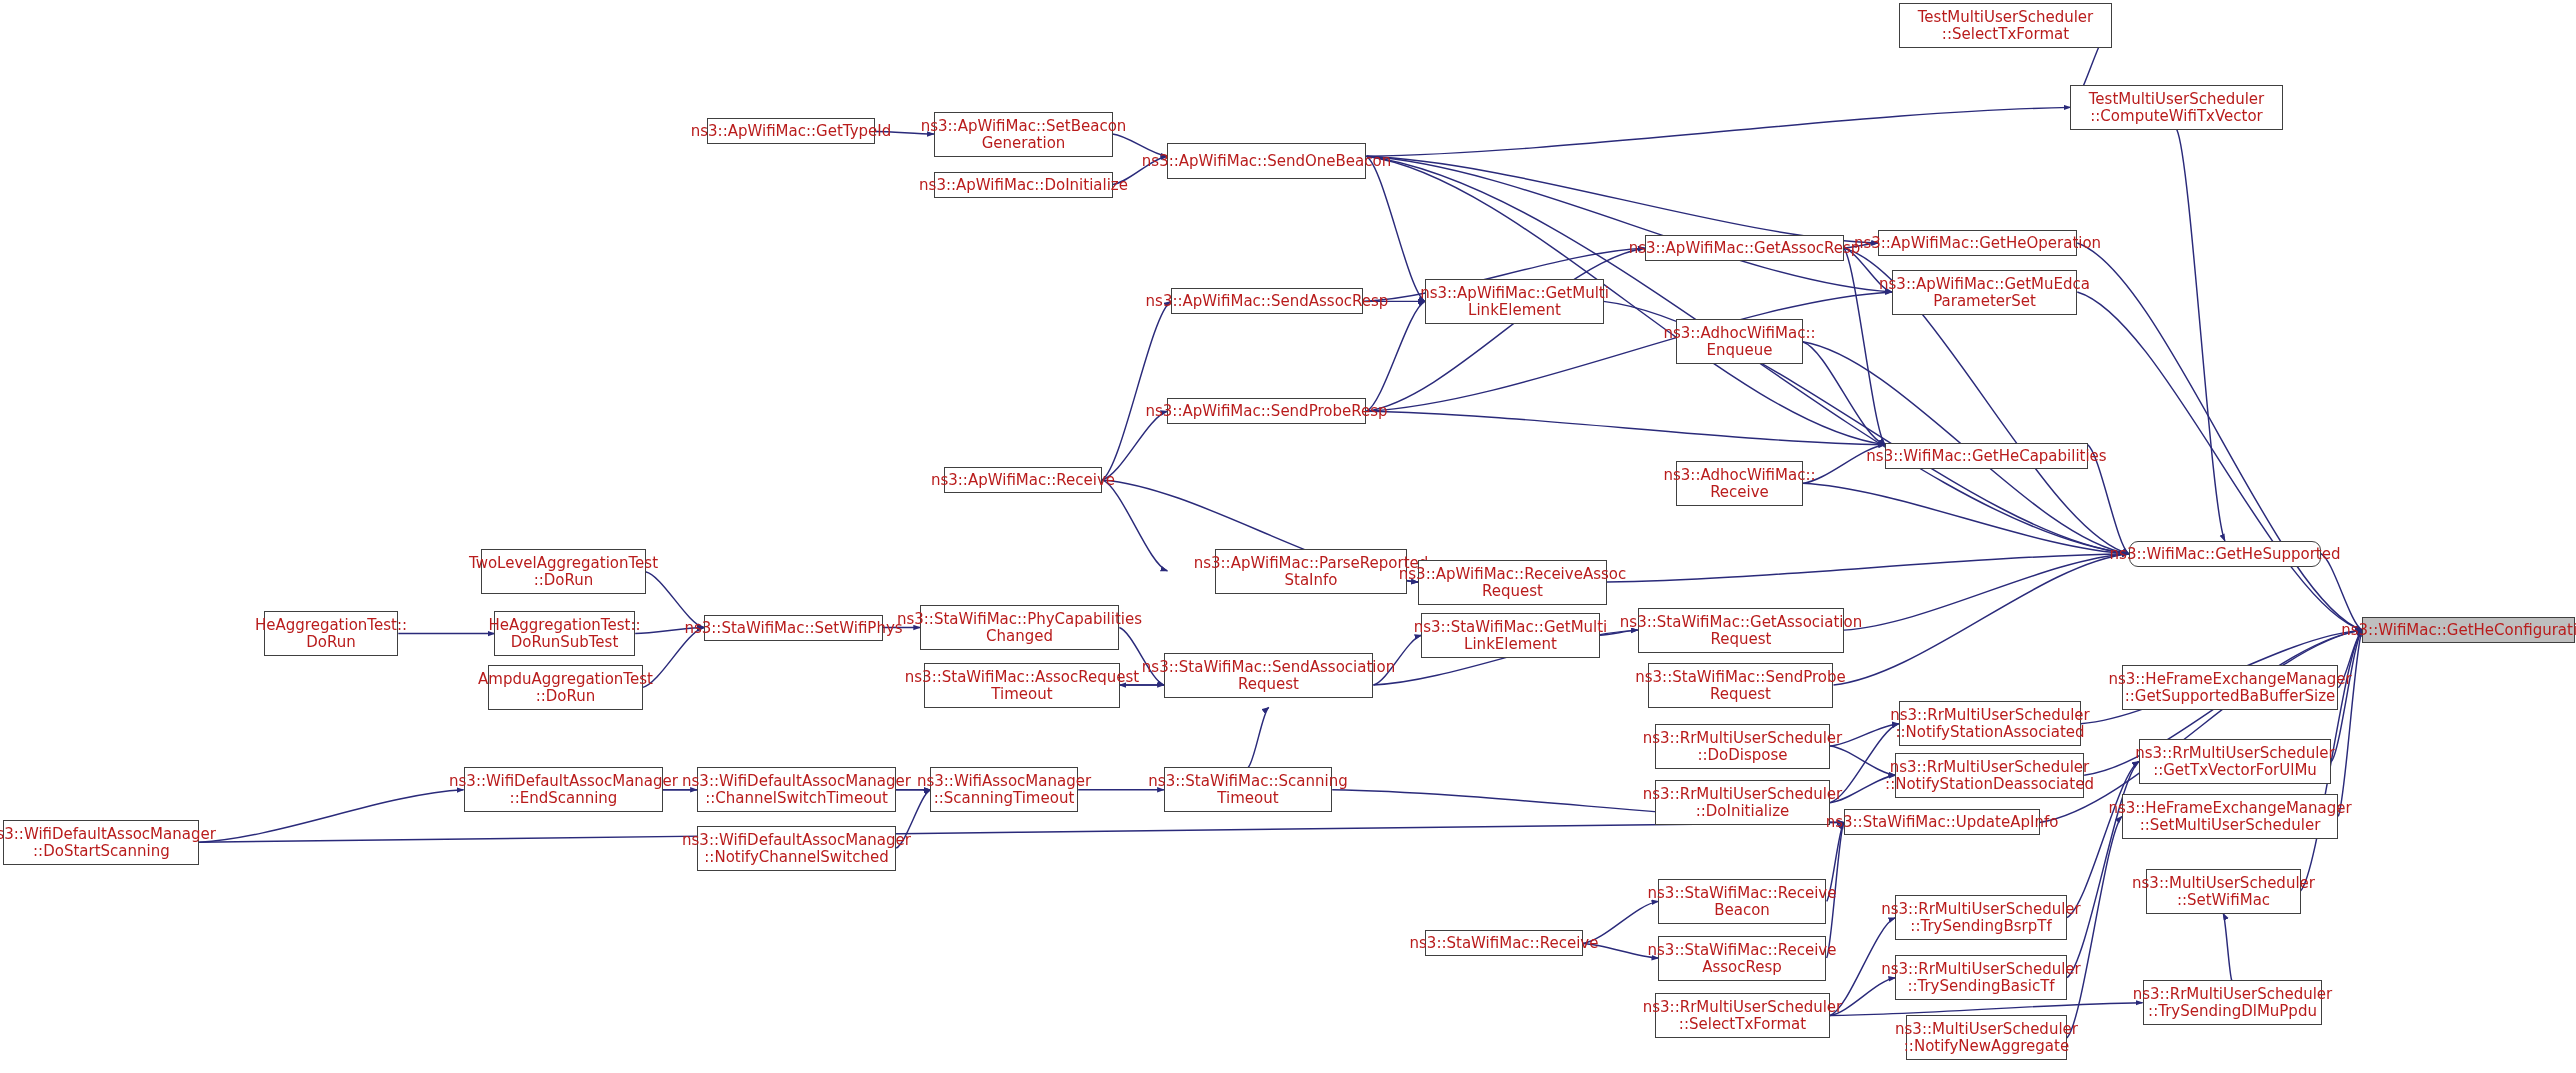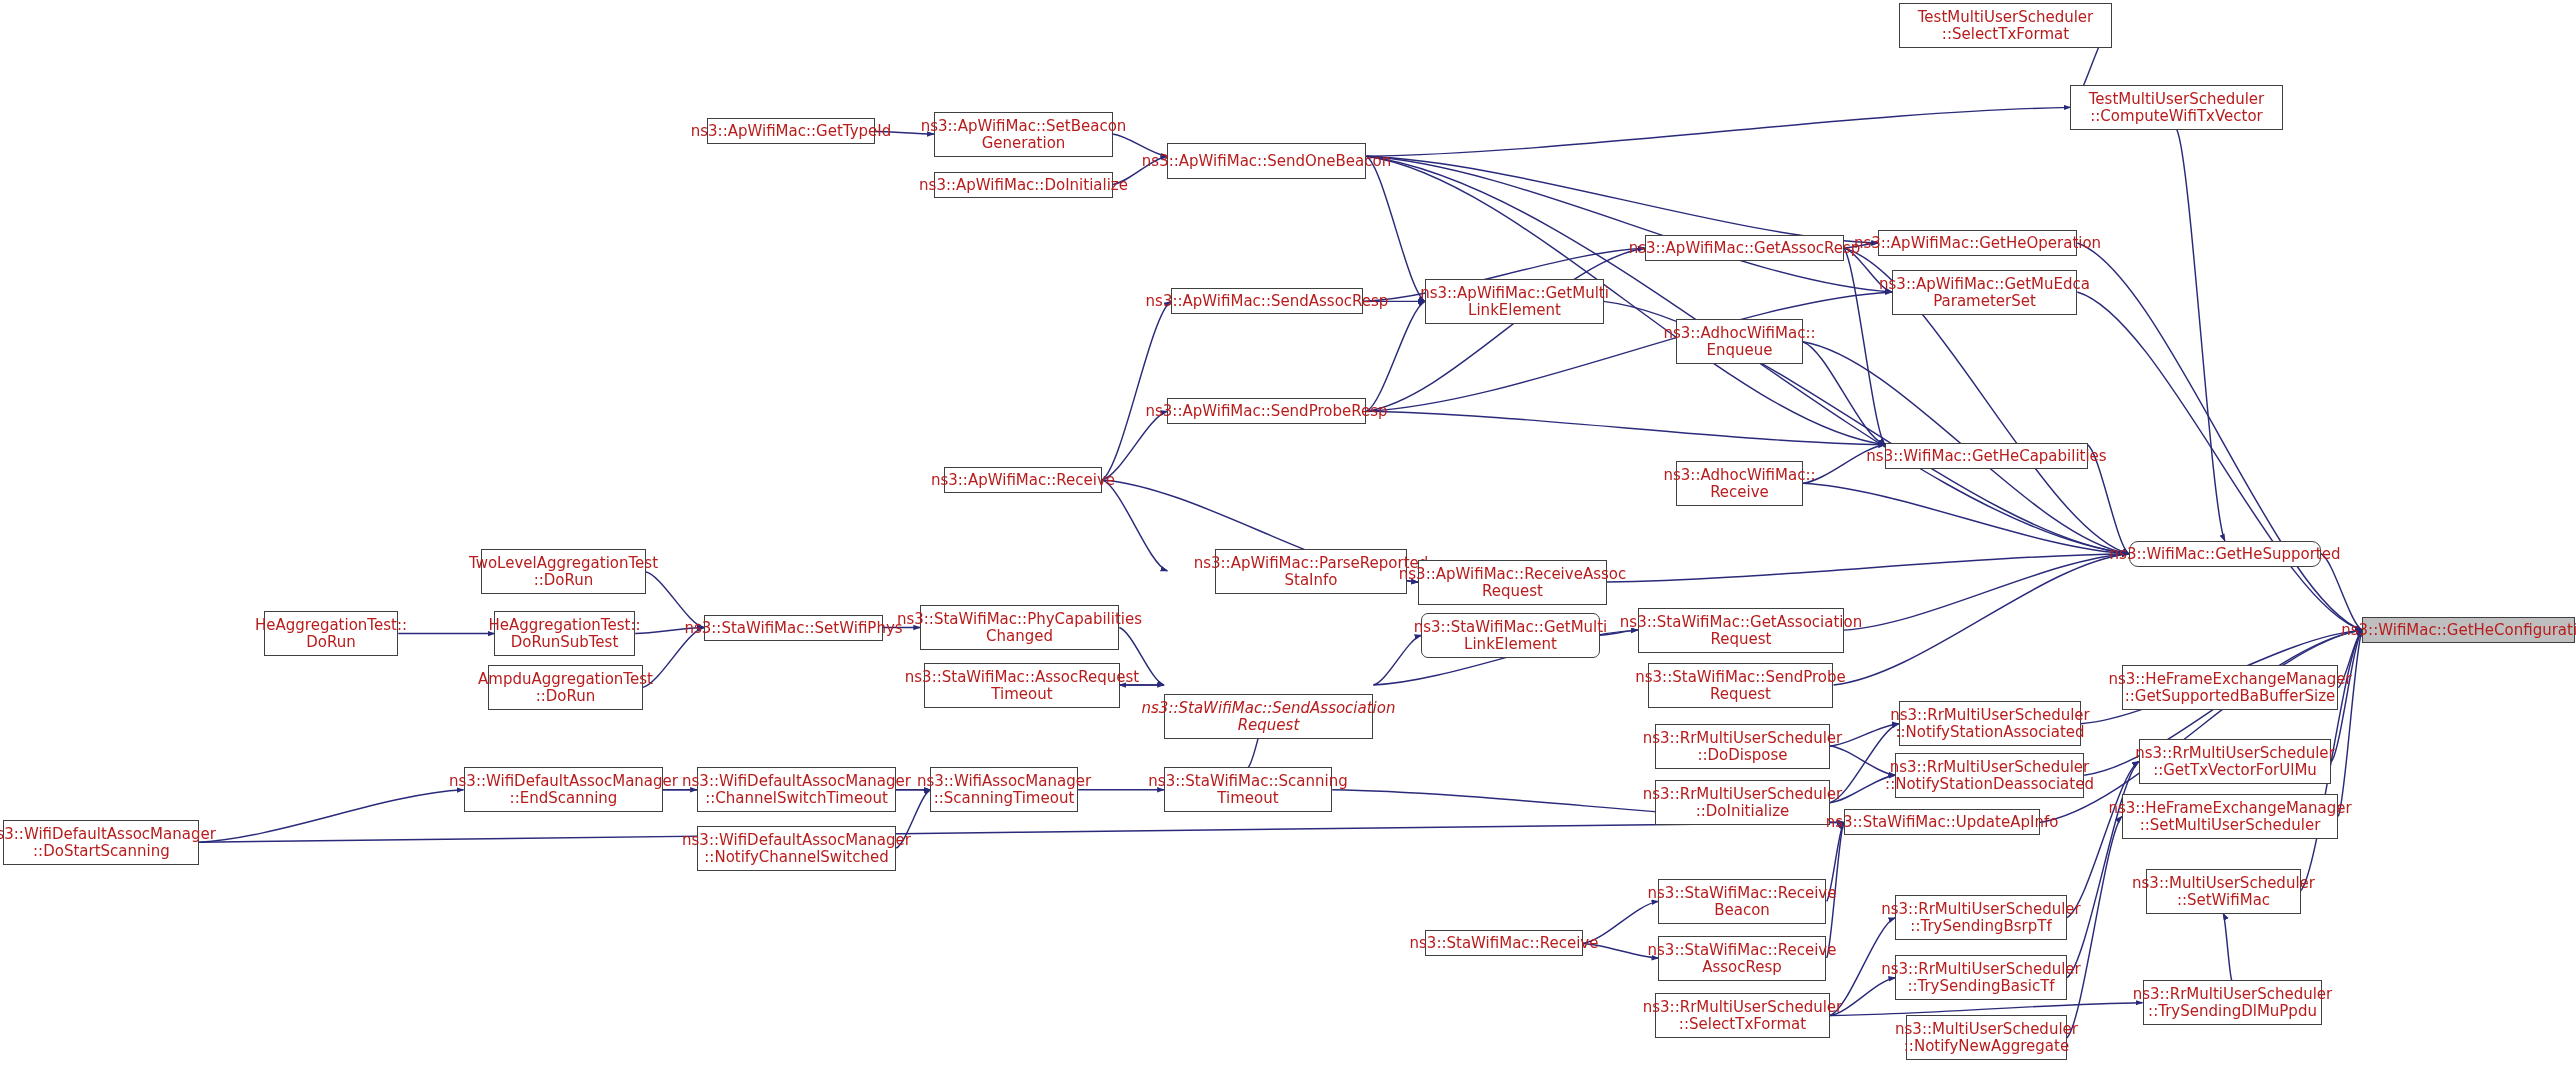--- a/index.html
+++ b/index.html
@@ -151,27 +151,27 @@
 DoRunSubTest</div>
       <div class="node" style="left: 488px; top: 665px; width: 155px; height: 45px;">AmpduAggregationTest
 ::DoRun</div>
       <div class="node" style="left: 704px; top: 615px; width: 179px; height: 26px;">ns3::StaWifiMac::SetWifiPhys</div>
       <div class="node" style="left: 920px; top: 605px; width: 199px; height: 45px;">ns3::StaWifiMac::PhyCapabilities
 Changed</div>
       <div class="node" style="left: 1167px; top: 549px; width: 192px; height: 45px; margin-left: 48px;">ns3::ApWifiMac::ParseReported
 StaInfo</div>
       <div class="node" style="left: 1418px; top: 560px; width: 189px; height: 45px;">ns3::ApWifiMac::ReceiveAssoc
 Request</div>
-      <div class="node" style="left: 1421px; top: 613px; width: 179px; height: 45px; border-radius: 7px;">ns3::StaWifiMac::GetMulti
+      <div class="node" style="left: 1421px; top: 613px; width: 179px; height: 45px;">ns3::StaWifiMac::GetMulti
 LinkElement</div>
       <div class="node" style="left: 1638px; top: 608px; width: 206px; height: 45px;">ns3::StaWifiMac::GetAssociation
 Request</div>
       <div class="node" style="left: 924px; top: 663px; width: 196px; height: 45px;">ns3::StaWifiMac::AssocRequest
 Timeout</div>
-      <div class="node" style="left: 1164px; top: 694px; width: 209px; height: 45px; font-style: italic;">ns3::StaWifiMac::SendAssociation
+      <div class="node" style="left: 1164px; top: 653px; width: 209px; height: 45px;">ns3::StaWifiMac::SendAssociation
 Request</div>
       <div class="node" style="left: 1648px; top: 663px; width: 185px; height: 45px;">ns3::StaWifiMac::SendProbe
 Request</div>
       <div class="node" style="left: 1899px; top: 701px; width: 182px; height: 45px;">ns3::RrMultiUserScheduler
 ::NotifyStationAssociated</div>
       <div class="node" style="left: 1655px; top: 724px; width: 175px; height: 45px;">ns3::RrMultiUserScheduler
 ::DoDispose</div>
       <div class="node" style="left: 1895px; top: 753px; width: 189px; height: 45px;">ns3::RrMultiUserScheduler
 ::NotifyStationDeassociated</div>
       <div class="node" style="left: 1655px; top: 780px; width: 175px; height: 45px;">ns3::RrMultiUserScheduler

